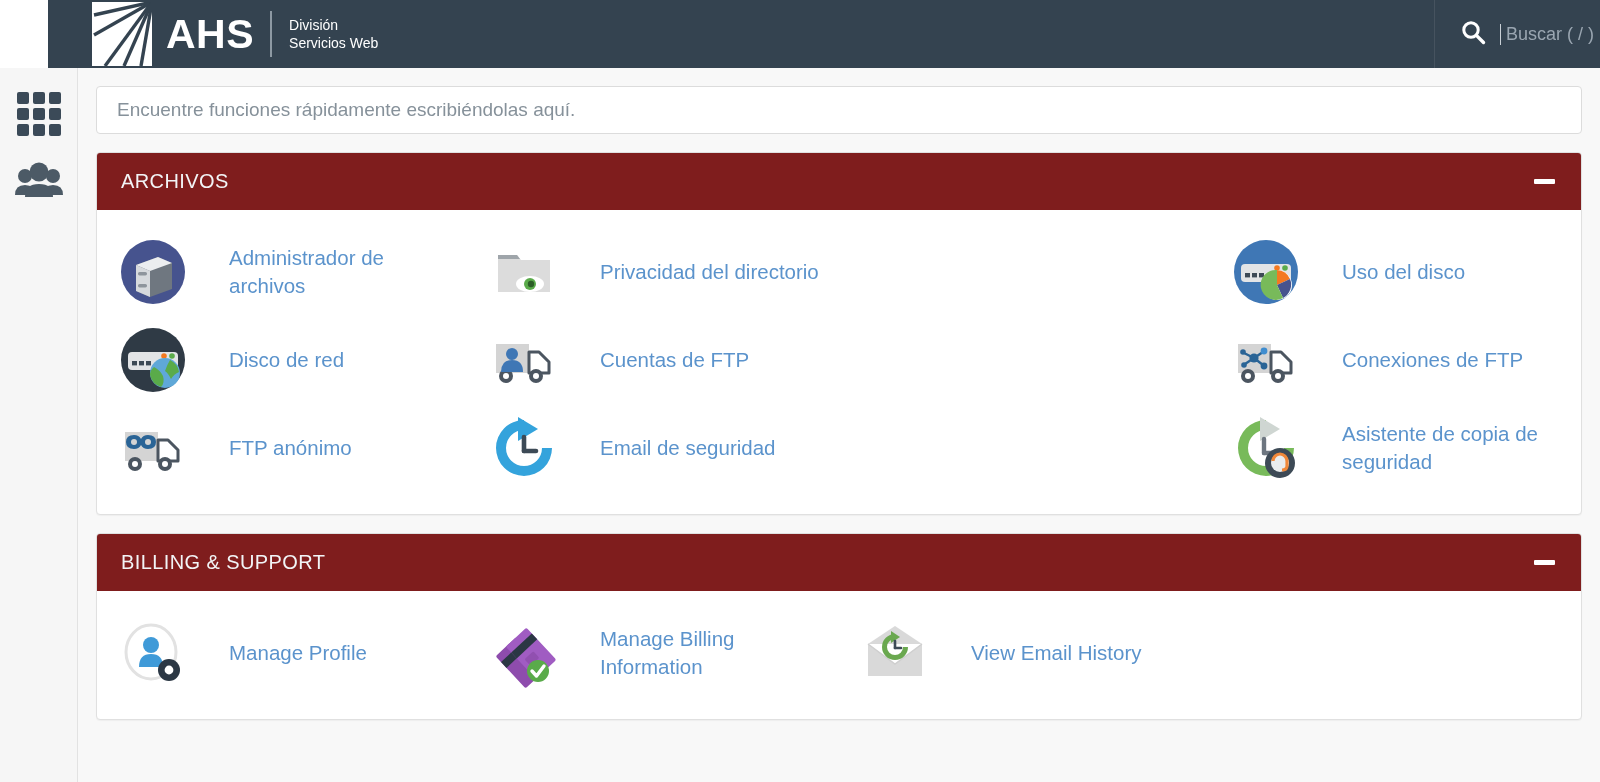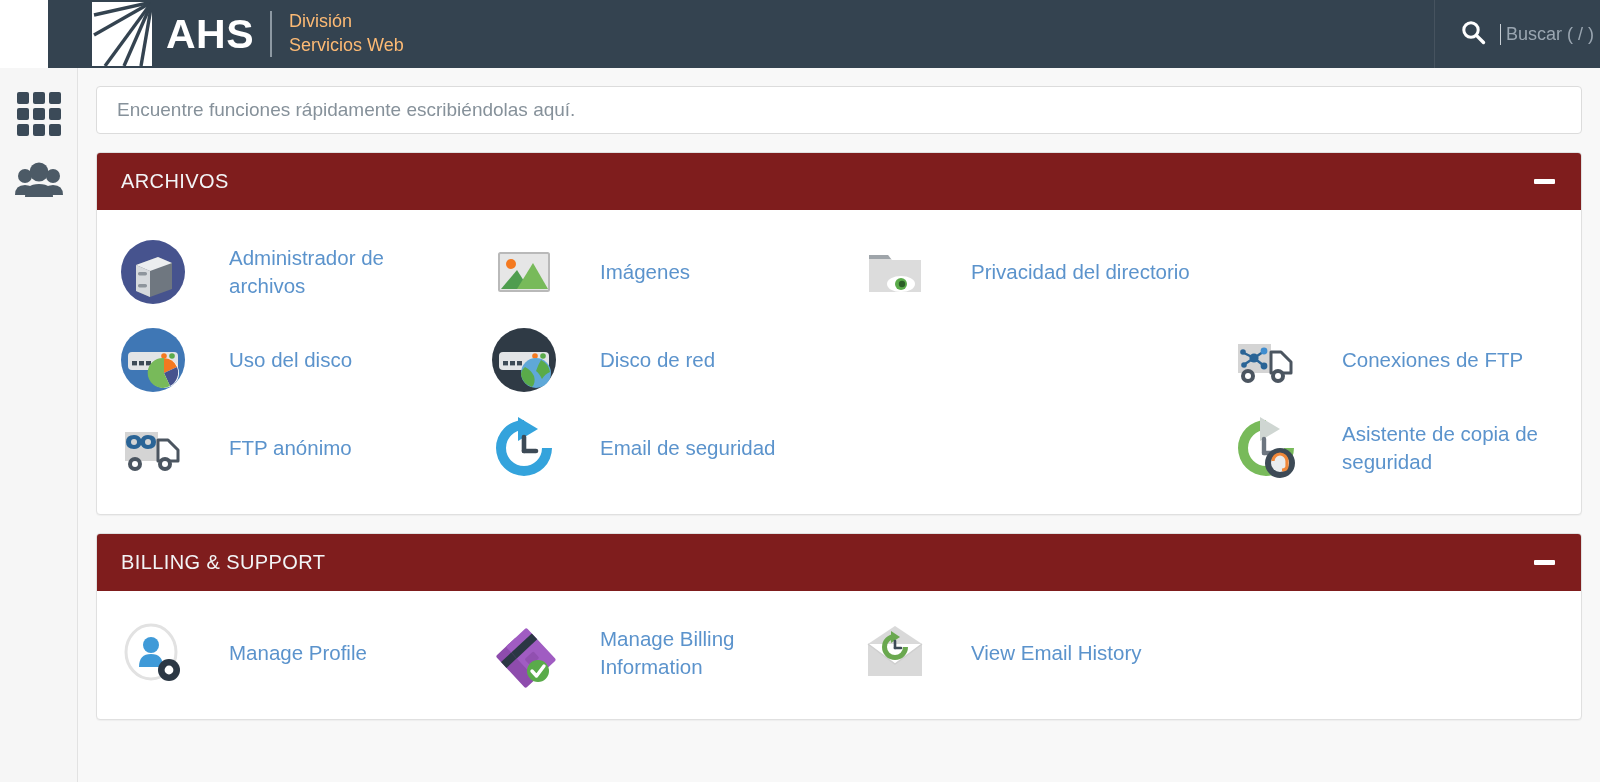--- a/index.html
+++ b/index.html
@@ -48,22 +48,22 @@
     letter-spacing: 0.5px;
     line-height: 1;
   }
   .brand-divider {
     width: 2px;
     height: 46px;
     background: #8d99a3;
     margin: 0 17px 0 16px;
   }
   .brand-sub {
-    color: #fdba74;
-    font-size: 18px;
+    color: #ffffff;
+    font-size: 14px;
     line-height: 1.32;
     white-space: nowrap;
   }
 
   .search-zone {
     position: absolute;
     top: 0; right: 0;
     width: 214px; height: 68px;
     border-left: 1px solid #46535f;
     display: flex;
@@ -301,31 +301,20 @@
               <path d="M16 26 L38 18 L52 24 L52 50 L30 58 L16 52 Z" fill="#6f7780"></path>
               <path d="M16 26 L38 18 L52 24 L30 32 Z" fill="#eceef0"></path>
               <path d="M16 26 L30 32 L30 58 L16 52 Z" fill="#d7dadd"></path>
               <rect x="18" y="33" width="9" height="3.4" rx="1.6" fill="#8e959c"></rect>
               <rect x="18" y="45" width="9" height="3.4" rx="1.6" fill="#8e959c"></rect>
             </svg>
           </span>
           <span class="tile-label">Administrador de archivos</span>
         </a>
 
-        <a class="tile">
-          <span class="tile-icon">
-            <svg width="66" height="66" viewBox="0 0 66 66">
-              <rect x="8" y="14" width="50" height="38" rx="1.5" fill="#e6e6e6" stroke="#b9b9b9" stroke-width="2"></rect>
-              <circle cx="20" cy="25" r="5" fill="#f47920"></circle>
-              <path d="M10 50 L26 31 L38 50 Z" fill="#4f9d4f"></path>
-              <path d="M26 50 L42 24 L57 50 Z" fill="#78ba5a"></path>
-            </svg>
-          </span>
-          <span class="tile-label">Imágenes</span>
-        </a>
 
         <a class="tile">
           <span class="tile-icon">
             <svg width="66" height="66" viewBox="0 0 66 66">
               <path d="M7 16 h19 l4 5 h29 v32 h-52 z" fill="#dcdcdc"></path>
               <path d="M7 16 h19 l3 4 h-22 z" fill="#9fa5aa"></path>
               <ellipse cx="39" cy="45" rx="14" ry="8" fill="#ffffff"></ellipse>
               <circle cx="39" cy="45" r="6" fill="#5aab4a"></circle>
               <circle cx="40" cy="45" r="3.2" fill="#2c5e27"></circle>
             </svg>
@@ -365,20 +354,35 @@
               <circle cx="44" cy="29" r="2.8" fill="#f47920"></circle>
               <circle cx="52" cy="29" r="2.8" fill="#5aab4a"></circle>
               <circle cx="45" cy="46" r="15" fill="#5fa8d8"></circle>
               <path d="M34 40 q6 3 9 9 q2 7 -2 11 q-9 -3 -11 -12 q0 -5 4 -8 z" fill="#5aab4a"></path>
               <path d="M50 33 q8 4 9 12 q-5 2 -8 7 q-3 -6 -6 -8 q2 -6 5 -11 z" fill="#5aab4a"></path>
             </svg>
           </span>
           <span class="tile-label">Disco de red</span>
         </a>
 
+        <a class="tile">
+          <span class="tile-icon">
+            <svg width="66" height="66" viewBox="0 0 66 66">
+              <rect x="5" y="17" width="33" height="29" fill="#d4d4d4"></rect>
+              <path d="M38 25 h10 l10 10 v11 h-20 z" fill="#ffffff" stroke="#4b5560" stroke-width="3" stroke-linejoin="round"></path>
+              <circle cx="15" cy="49" r="7" fill="#4b5560"></circle>
+              <circle cx="15" cy="49" r="3" fill="#ffffff"></circle>
+              <circle cx="45" cy="49" r="7" fill="#4b5560"></circle>
+              <circle cx="45" cy="49" r="3" fill="#ffffff"></circle>
+              <circle cx="21" cy="27" r="6" fill="#3f77b5"></circle>
+              <path d="M10 45 q0-12 11-12 q11 0 11 12 z" fill="#3f77b5"></path>
+            </svg>
+          </span>
+          <span class="tile-label">Cuentas de FTP</span>
+        </a>
 
         <span></span>
 
         <a class="tile">
           <span class="tile-icon">
             <svg width="66" height="66" viewBox="0 0 66 66">
               <rect x="5" y="17" width="33" height="29" fill="#d4d4d4"></rect>
               <path d="M38 25 h10 l10 10 v11 h-20 z" fill="#ffffff" stroke="#4b5560" stroke-width="3" stroke-linejoin="round"></path>
               <circle cx="15" cy="49" r="7" fill="#4b5560"></circle>
               <circle cx="15" cy="49" r="3" fill="#ffffff"></circle>

